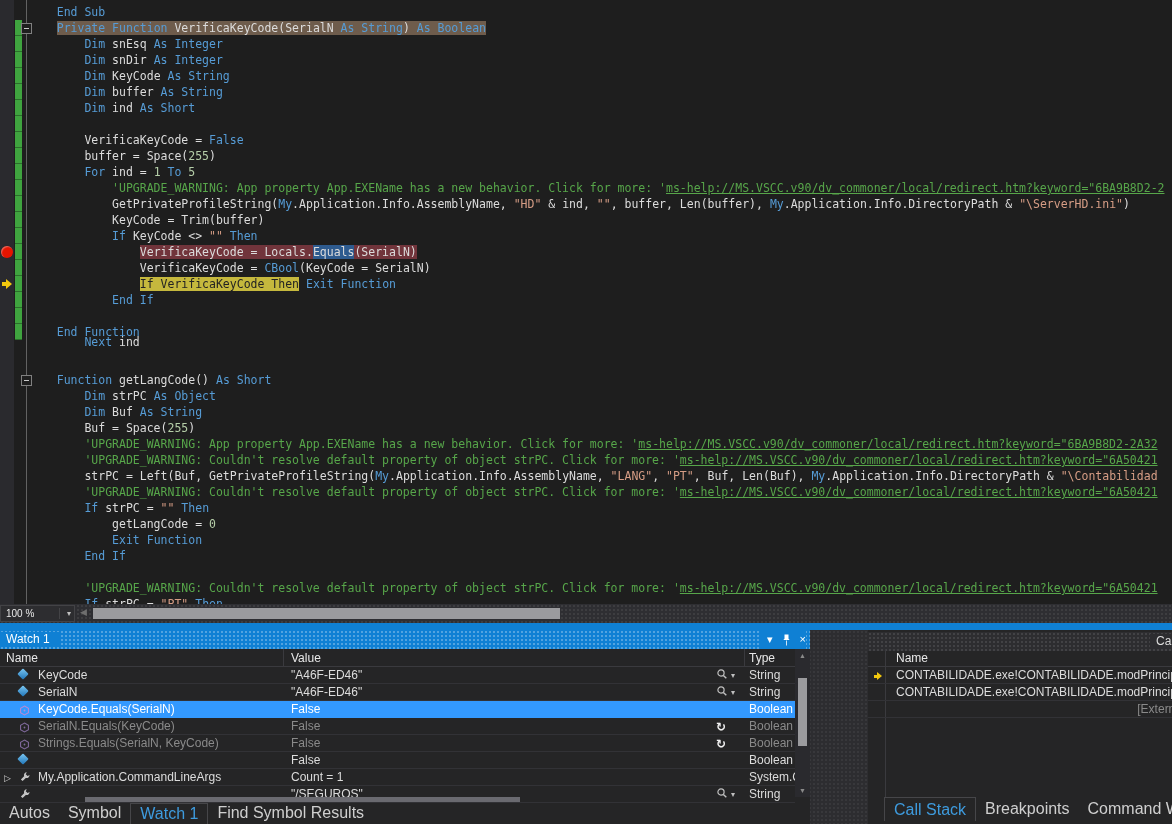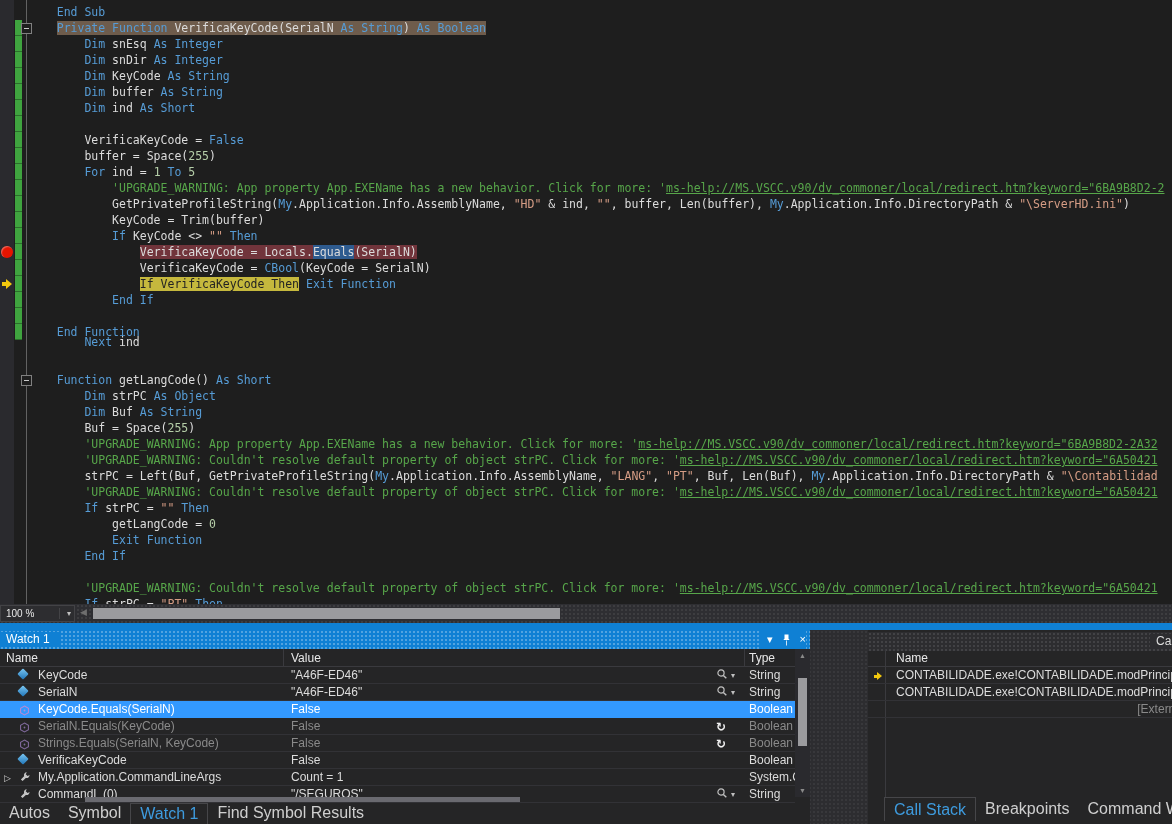--- a/index.html
+++ b/index.html
@@ -256,38 +256,36 @@
             <div class="wcell wc-value">False</div>
             <div class="wcell wc-type">Boolean</div>
             <div class="vicons">
               <span class="refresh">↻</span>
             </div>
           </div>
           <div class="wrow" style="top: 122px;">
             <div class="wicon">
               <span class="icon-field" style="display:block"></span>
             </div>
-            <div class="wcell wc-name">VerificaKeyCode</div>
             <div class="wcell wc-value">False</div>
             <div class="wcell wc-type">Boolean</div>
           </div>
           <div class="wrow" style="top: 139px;">
             <div class="wexp">▷</div>
             <div class="wicon"><svg width="12" height="12" viewBox="0 0 12 12">
                 <path d="M10.6 3.1a2.9 2.9 0 0 1-3.8 2.8L3.6 9.1 1.9 7.4l3.2-3.2a2.9 2.9 0 0 1 2.7-3.9L6.7 2.2l1.9 1.9 2-1z" fill="#C4C4C4"></path>
               </svg></div>
             <div class="wcell wc-name">My.Application.CommandLineArgs</div>
             <div class="wcell wc-value">Count = 1</div>
             <div class="wcell wc-type">System.C</div>
           </div>
           <div class="wrow" style="top: 156px;">
             <div class="wicon"><svg width="12" height="12" viewBox="0 0 12 12">
                 <path d="M10.6 3.1a2.9 2.9 0 0 1-3.8 2.8L3.6 9.1 1.9 7.4l3.2-3.2a2.9 2.9 0 0 1 2.7-3.9L6.7 2.2l1.9 1.9 2-1z" fill="#C4C4C4"></path>
               </svg></div>
-            <div class="wcell wc-name">CommandL (0)</div>
             <div class="wcell wc-value">"/SEGUROS"</div>
             <div class="wcell wc-type">String</div>
             <div class="vicons">
               <span><svg width="12" height="12" viewBox="0 0 12 12">
                   <circle cx="5" cy="5" r="3.1" fill="none" stroke="#C0C0C0" stroke-width="1.2"></circle>
                   <path d="M7.4 7.4 10.3 10.3" stroke="#C0C0C0" stroke-width="1.4"></path>
                 </svg></span>
               <span class="varrow">▾</span>
             </div>
           </div>

